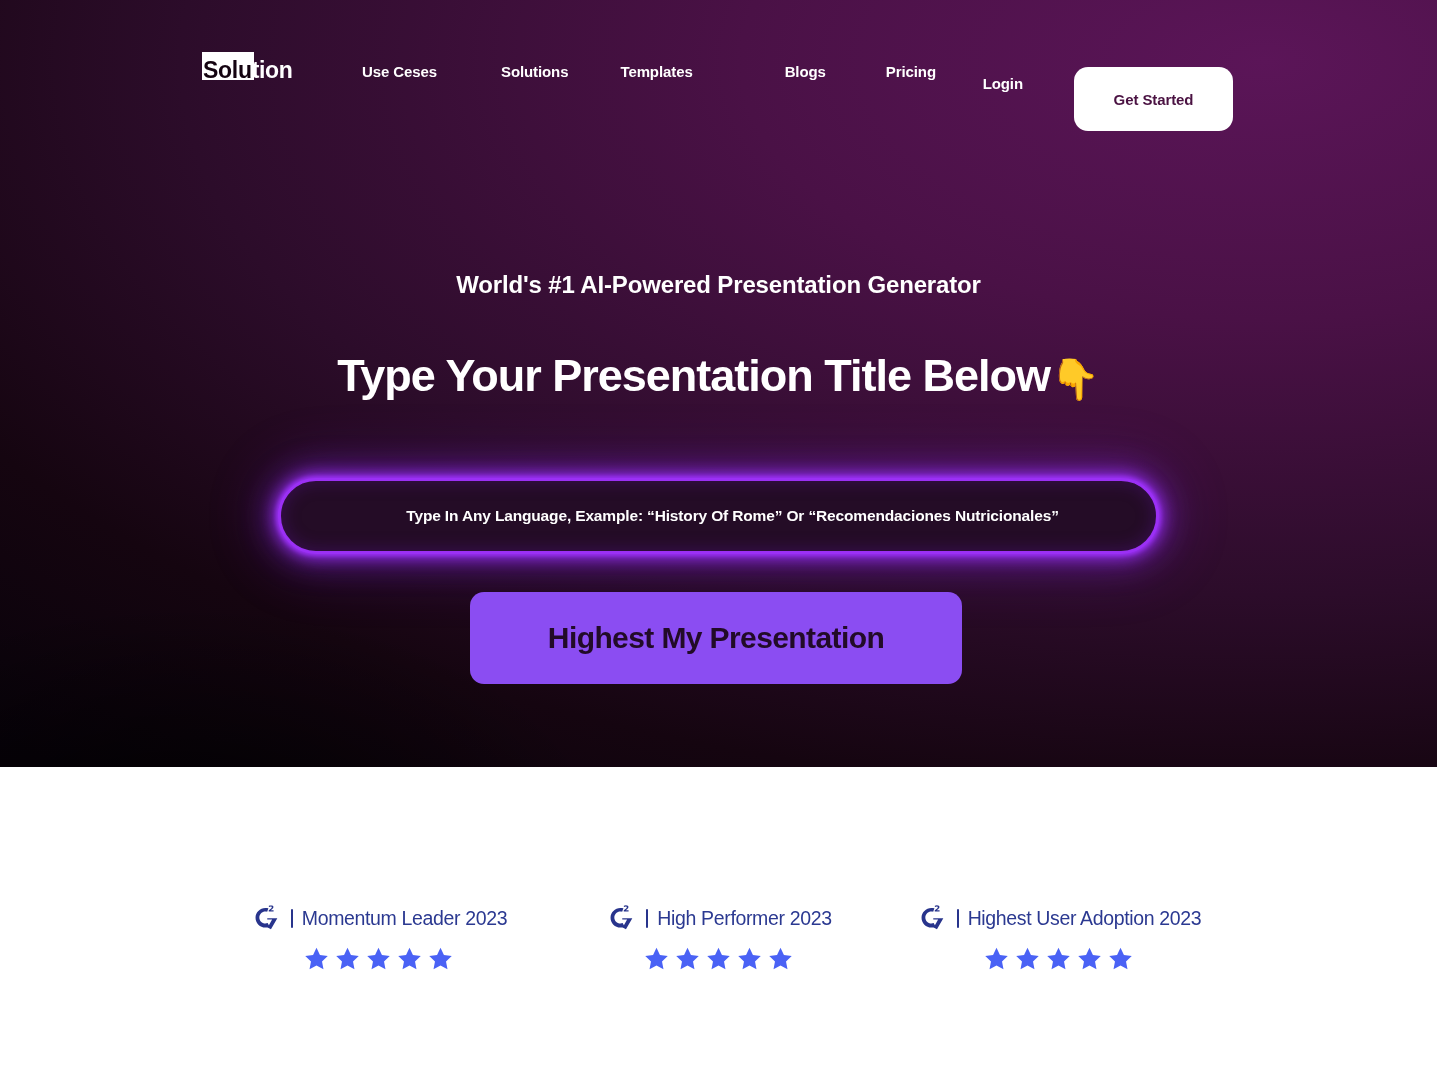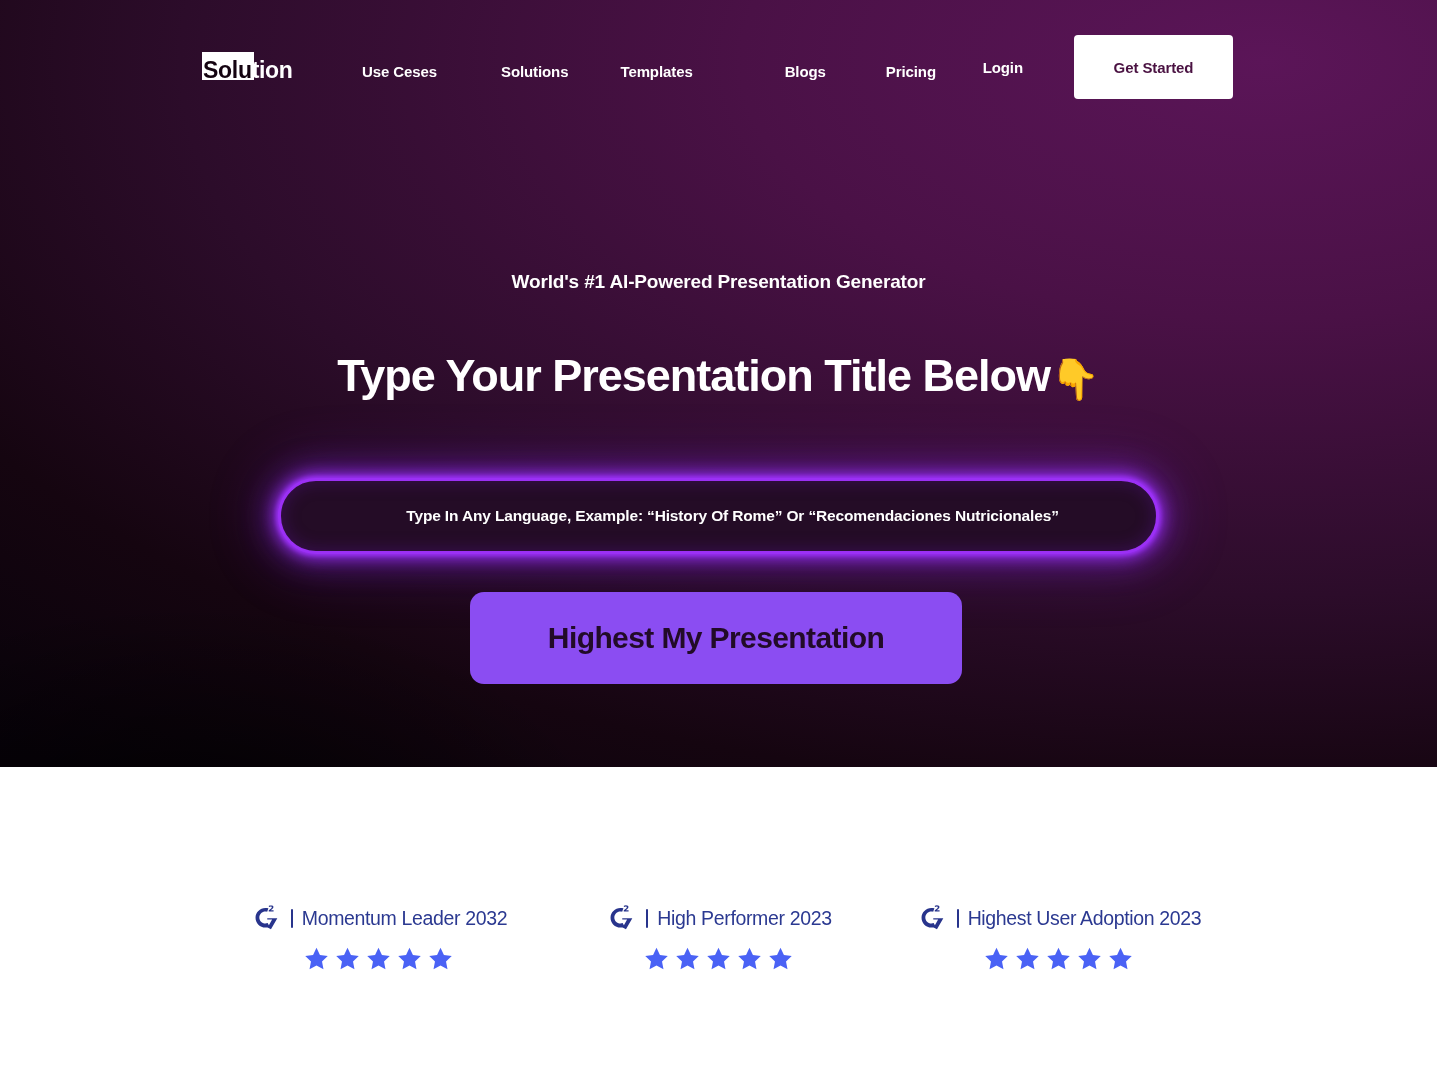--- a/index.html
+++ b/index.html
@@ -121,47 +121,48 @@
     letter-spacing: -0.1px;
     text-decoration: none;
     margin-right: 51px;
     cursor: pointer;
     white-space: nowrap;
   }
   .get-started-btn {
     background: #ffffff;
     color: #4a1242;
     border: none;
-    border-radius: 4px;
+    border-radius: 14px;
     width: 159px;
     height: 64px;
     font-family: "Liberation Sans", sans-serif;
     font-size: 15px;
     font-weight: 700;
     letter-spacing: -0.1px;
     cursor: pointer;
     white-space: nowrap;
+    margin-top: 32px;
   }
 
   
   .hero-content {
     position: absolute;
     left: 0;
     top: 0;
     width: 1437px;
     text-align: center;
     z-index: 4;
   }
 
   .eyebrow {
     position: absolute;
     left: 0; top: 271px;
     width: 1437px;
     color: #ffffff;
-    font-size: 19px;
+    font-size: 24px;
     font-weight: 700;
     letter-spacing: -0.15px;
   }
 
   .hero-title {
     position: absolute;
     left: 0; top: 335px;
     width: 1437px;
     color: #ffffff;
     font-size: 45px;
@@ -336,21 +337,21 @@
     <div class="badges-row">
 
       <div class="badge">
         <div class="badge-top">
           <svg class="g2-mark" viewBox="0 0 64 64">
             <path fill="#28348c" d="M32.8 10.5c-11.6 0-21 9.4-21 21s9.4 21 21 21c3.3 0 6.4-.8 9.2-2.1l-4.3-7.6c-1.5.6-3.2 1-4.9 1-7.1 0-12.9-5.8-12.9-12.9S25.7 18 32.8 18c1.3 0 2.6.2 3.8.6l2.7-7.4c-2-.5-4.1-.7-6.5-.7z"></path>
             <path fill="#28348c" d="M36.8 35.2h10.4L37.6 52.1l7.1 4.1 13.6-23.7H36.8z"></path>
             <path fill="#28348c" d="M44.6 4.8c-2 0-3.6.6-4.9 1.6l1.3 2.2c1-.8 2.1-1.2 3.3-1.2 1.4 0 2.3.7 2.3 1.7 0 .8-.5 1.5-1.6 2.4l-5 4.1v2.5h10.3v-2.7h-6l3.2-2.6c1.7-1.4 2.5-2.7 2.5-4.2 0-2.3-1.9-3.8-5.4-3.8z"></path>
           </svg>
           <span class="divider-bar"></span>
-          <span class="badge-label">Momentum Leader 2032</span>
+          <span class="badge-label">Momentum Leader 2023</span>
         </div>
         <div class="stars">
           <svg class="star" viewBox="0 0 24 24">
               <polygon fill="#4a62f5" points="12,1.6 15.3,8.6 22.8,9.6 17.3,14.9 18.7,22.4 12,18.8 5.3,22.4 6.7,14.9 1.2,9.6 8.7,8.6"></polygon>
             </svg>
           <svg class="star" viewBox="0 0 24 24">
               <polygon fill="#4a62f5" points="12,1.6 15.3,8.6 22.8,9.6 17.3,14.9 18.7,22.4 12,18.8 5.3,22.4 6.7,14.9 1.2,9.6 8.7,8.6"></polygon>
             </svg>
           <svg class="star" viewBox="0 0 24 24">
               <polygon fill="#4a62f5" points="12,1.6 15.3,8.6 22.8,9.6 17.3,14.9 18.7,22.4 12,18.8 5.3,22.4 6.7,14.9 1.2,9.6 8.7,8.6"></polygon>

